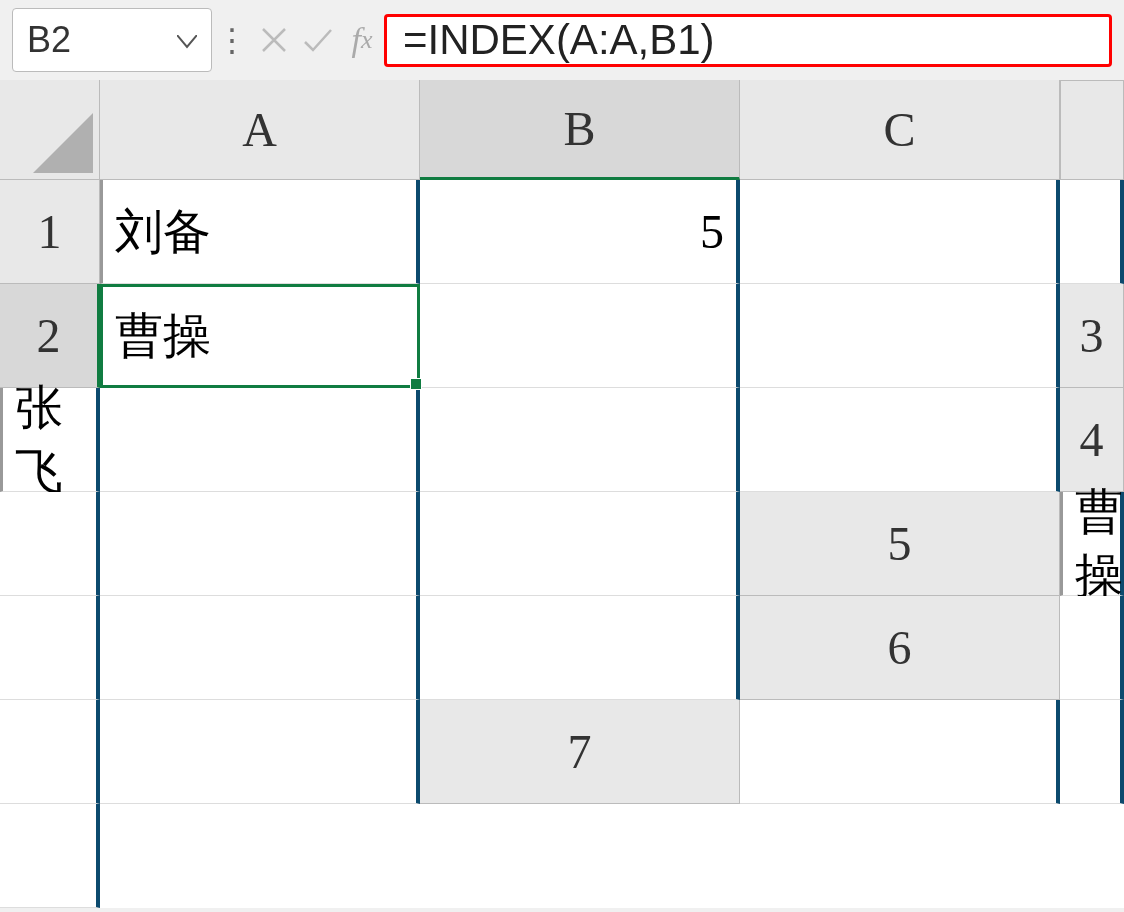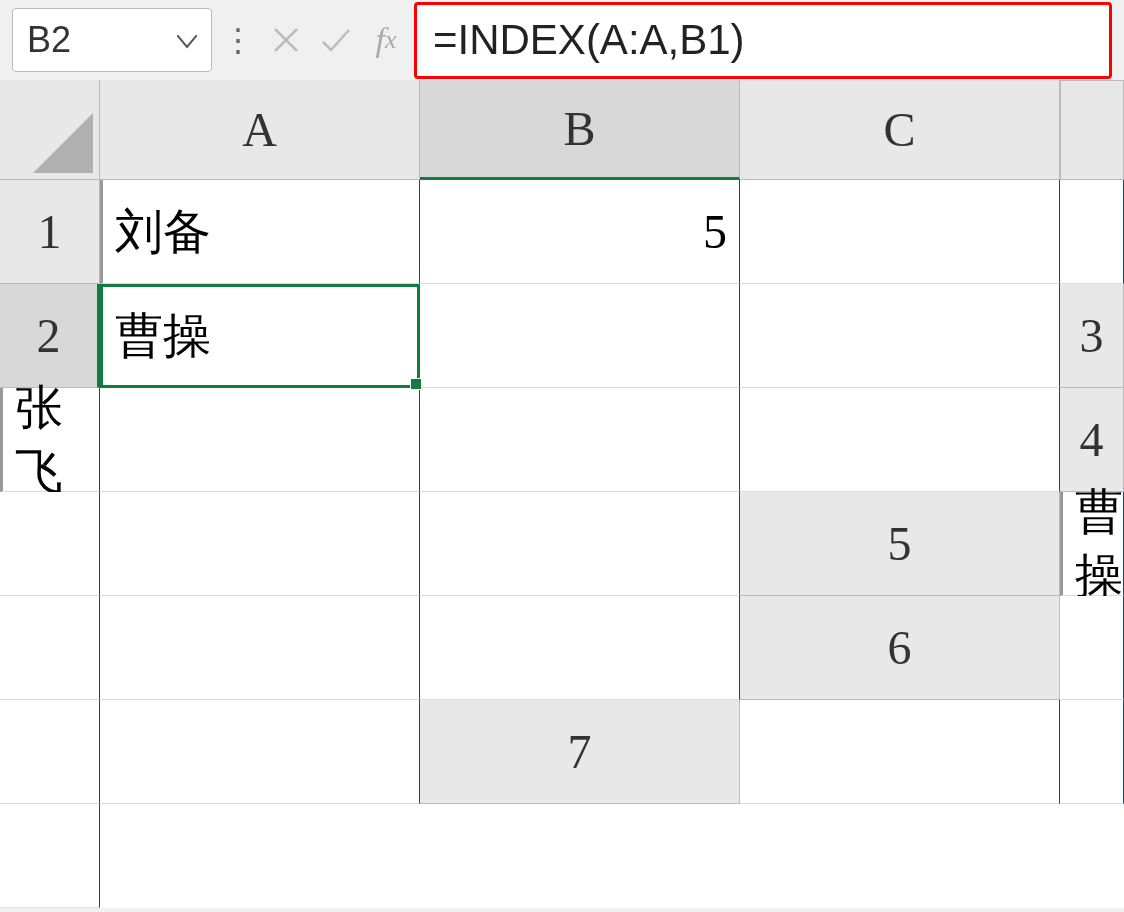--- a/index.html
+++ b/index.html
@@ -9,21 +9,21 @@
       width: 1124px;
       height: 912px;
       overflow: hidden;
     }
     .formula-bar-row {
       display: flex;
       align-items: center;
       height: 80px;
       background: #f0f0f0;
       padding: 8px 12px;
-      gap: 6px;
+      gap: 0;
     }
     .name-box {
       width: 200px;
       height: 64px;
       background: #fff;
       border: 1px solid #bbb;
       border-radius: 4px;
       display: flex;
       align-items: center;
       justify-content: space-between;
@@ -51,21 +51,21 @@
     }
     .fb-btn.fx {
       font-style: italic;
       font-family: "Times New Roman", serif;
       font-size: 34px;
     }
     .fb-btn.fx .f { font-style: italic; }
     .fb-btn.fx .x { font-size: 26px; vertical-align: sub; }
     .formula-input {
       flex: 1;
-      height: 77px;
+      height: 53px;
       background: #fff;
       border: 3px solid #f00;
       border-radius: 4px;
       padding: 0 16px;
       font-size: 42px;
       color: #222;
       display: flex;
       align-items: center;
     }
     .sheet {
@@ -105,21 +105,21 @@
       border-bottom: 3px solid #107c41;
     }
     .col-header.partial-col {
       border: 1px solid #bbb;
     }
     .row-header.active-row {
       background: #d8d8d8;
       border-right: 3px solid #107c41;
     }
     .cell {
-      border-right: 1px solid #0c4a6e;
+      border-right: 4px solid #0c4a6e;
       border-bottom: 1px solid #ddd;
       padding: 4px 12px;
       font-size: 48px;
       color: #000;
       display: flex;
       align-items: center;
       background: #fff;
       font-family: "SimSun", serif;
     }
     .cell.col-a {

